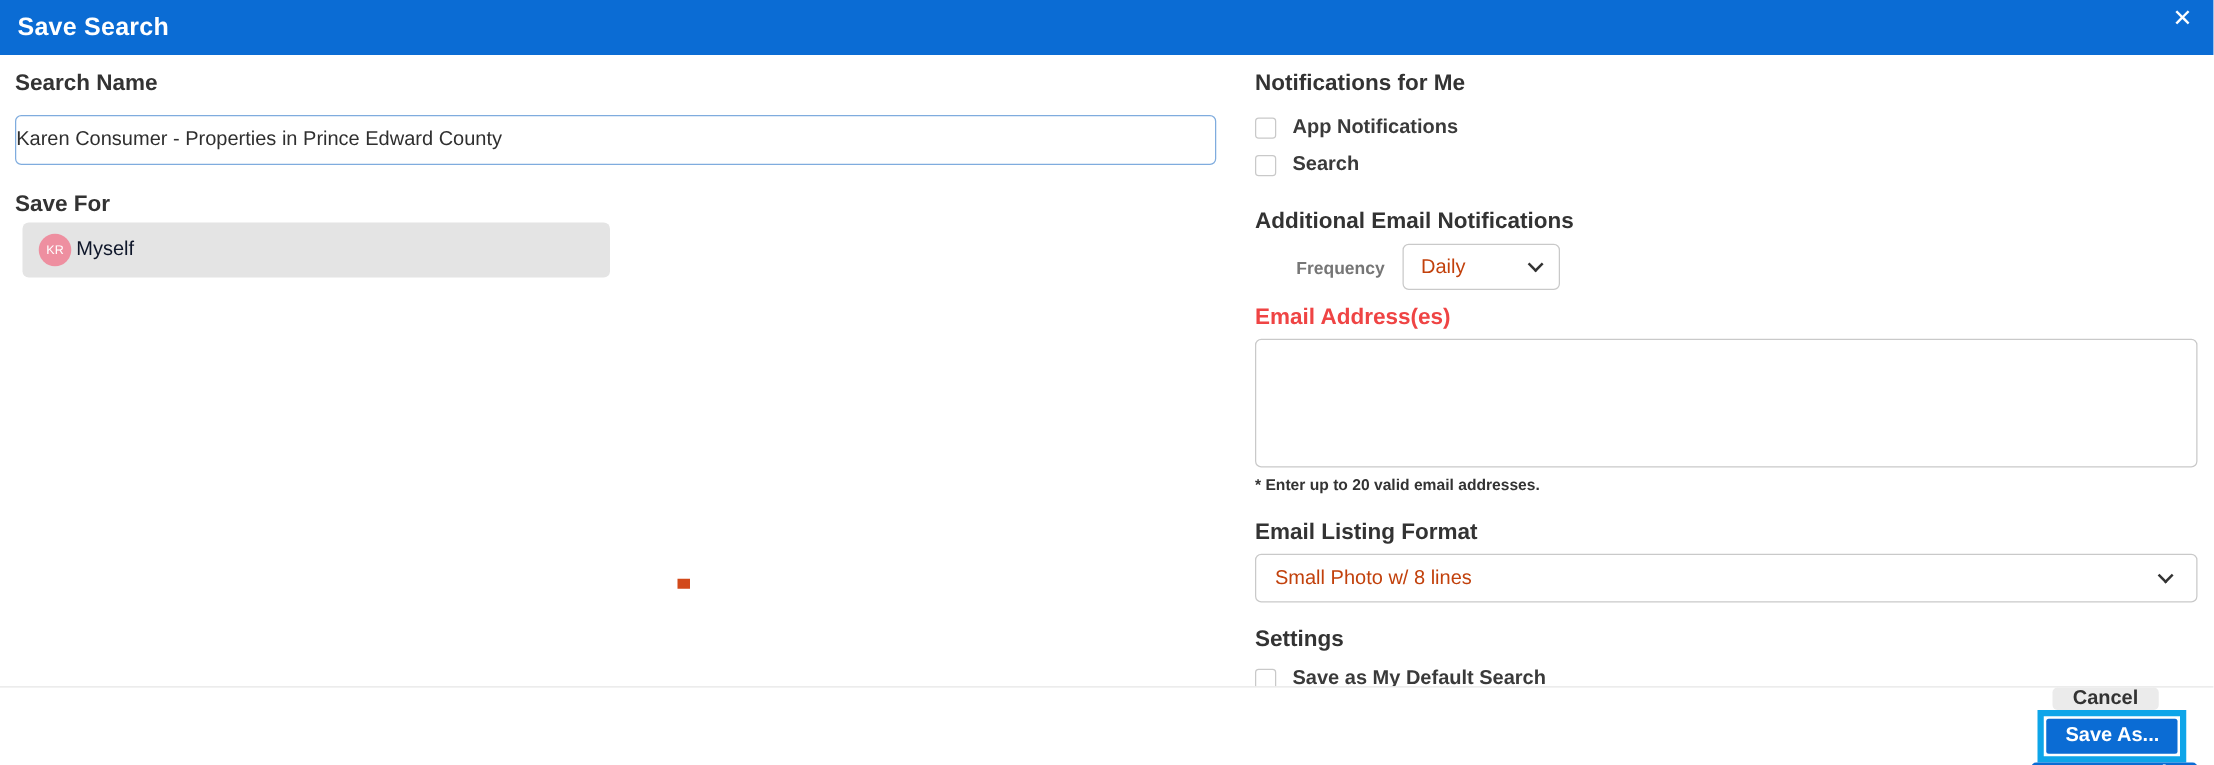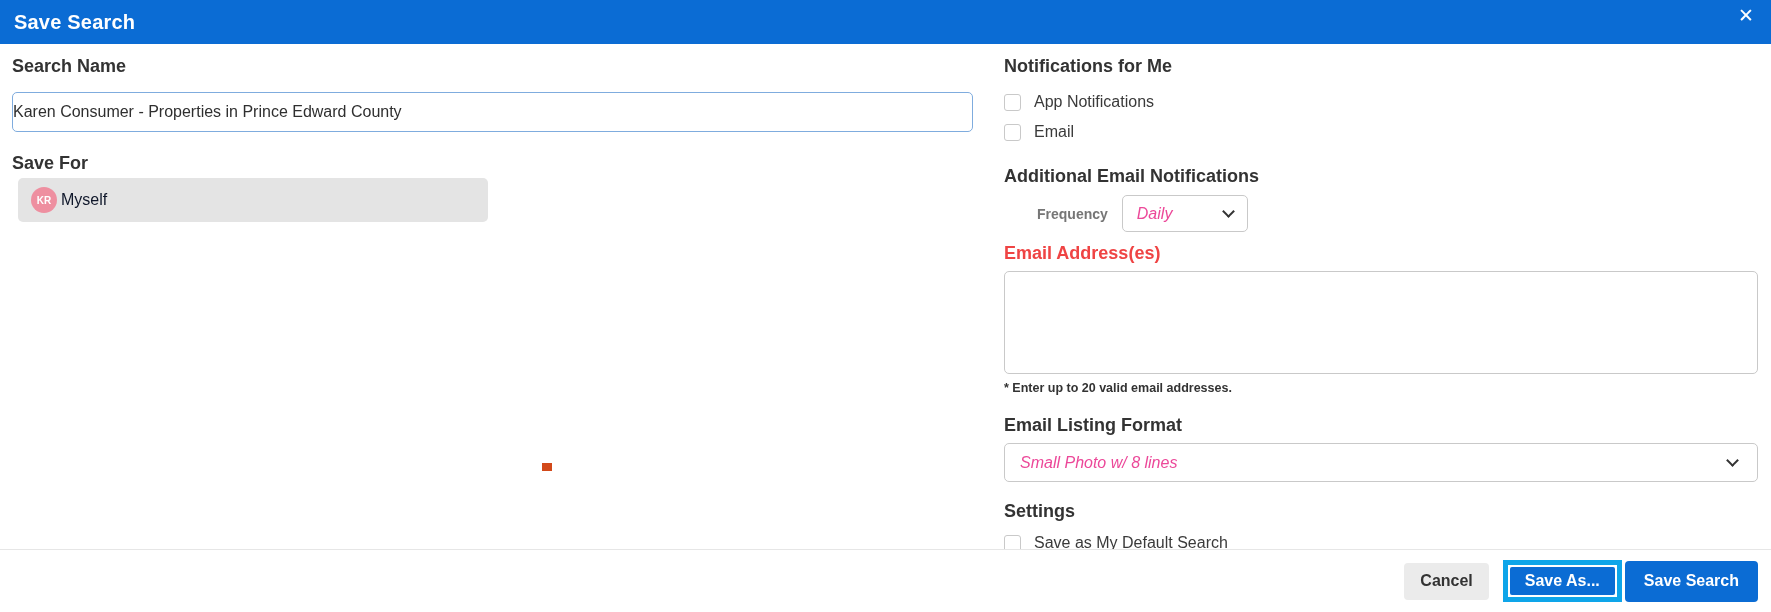--- a/index.html
+++ b/index.html
@@ -19,37 +19,37 @@
 
   .field-label { font-size:18px; font-weight:bold; color:#333; line-height:17px; }
   .field-label.gray { color:#ef4444; }
 
   
   .search-input { margin-top:17px; width:100%; height:40px; border:1px solid #7FACDE; border-radius:5px; font-size:16px; color:#2f2f2f; padding:0 0; outline:none; font-family:Liberation Sans, sans-serif; }
 
   
   .save-for-label { margin-top:23px; }
   .save-for-box { margin-top:6px; margin-left:6px; width:470px; height:44px; background:#E4E4E4; border-radius:5px; display:flex; align-items:center; padding:0 13px; }
-  .avatar { width:26px; height:26px; border-radius:50%; background:#EE8FA0; color:#fff; font-size:10px; font-weight:bold; display:flex; align-items:center; justify-content:center; flex:0 0 auto; }
+  .avatar { width:26px; height:26px; border-radius:50%; background:#EE8FA0; color:#fff; font-size:10px; font-weight:normal; display:flex; align-items:center; justify-content:center; flex:0 0 auto; }
   .save-for-text { margin-left:4px; color:#0f172a; font-size:16px; }
 
   
   .checkbox-row { display:flex; align-items:center; height:20px; cursor:pointer; }
   .checkbox { width:17px; height:17px; border:1px solid #C9C9C9; border-radius:3px; background:#fff; flex:0 0 auto; }
-  .checkbox-label { margin-left:13px; font-size:16px; color:#3A3A3A; }
+  .checkbox-label { margin-left:13px; font-size:16px; color:#3A3A3A;font-weight:bold; }
 
   .row-gap1 { margin-top:17px; }
   .row-gap2 { margin-top:10px; }
 
   .section-additional { margin-top:26px; }
 
   
   .frequency-row { margin-top:10px; display:flex; align-items:center; }
   .frequency-label { font-size:14px; font-weight:bold; color:#767676;margin-left:33px; }
-  .select-box { display:flex; align-items:center; justify-content:space-between; border:1px solid #C9C9C9; border-radius:5px; background:#fff; font-size:16px; color:#ec4899; cursor:pointer;font-style:italic; }
+  .select-box { display:flex; align-items:center; justify-content:space-between; border:1px solid #C9C9C9; border-radius:5px; background:#fff; font-size:16px; color:#c2410c; cursor:pointer; }
   .frequency-select { margin-left:14px; width:126px; height:37px; padding:0 14px; }
   .chevron { width:9px; height:9px; border-right:2px solid #333; border-bottom:2px solid #333; transform:rotate(45deg); margin-top:-4px; flex:0 0 auto; }
 
   
   .email-label { margin-top:13px; }
   .email-textarea { margin-top:9px; display:block; width:100%; height:103px; border:1px solid #C9C9C9; border-radius:5px; resize:none; outline:none; font-size:16px; padding:10px 14px; font-family:"Liberation Sans", sans-serif; }
   .email-hint { margin-top:7px; font-size:12.5px; font-weight:bold; color:#333; }
 
   
   .listing-label { margin-top:22px; }
@@ -57,21 +57,21 @@
 
   
   .settings-label { margin-top:21px; }
   .settings-row { margin-top:13px; }
 
   
   .marker { position:absolute; left:542px; top:463px; width:10px; height:8px; background:#D2491A; }
 
   
   .footer { position:absolute; left:0; right:0; top:549px; height:63px; background:#fff; border-top:1px solid #E6E6E6; }
-  .footer-buttons { position:absolute; top:0; right:13px; height:100%; display:flex; align-items:center; }
+  .footer-buttons { position:absolute; top:0; right:13px; height:100%; display:flex; align-items:center;flex-direction:column; }
   .btn { display:flex; align-items:center; justify-content:center; border:none; border-radius:4px; font-family:"Liberation Sans", sans-serif; font-size:16px; font-weight:bold; cursor:pointer; }
   .btn-cancel { height:37px; padding:0 16px; background:#EBEBEB; color:#333; margin-right:14px; }
   .save-as-ring { border:5px solid #0ea5e9; background:#fff; padding:2px; margin-right:3px; display:flex; }
   .btn-save-as { height:28px; padding:0 15px; background:#0B6CD4; color:#fff; border-radius:2px; }
   .btn-save-search { height:41px; padding:0 19px; background:#0B6CD4; color:#fff; }
 
   
 </style>
 </head>
 <body>
@@ -97,21 +97,21 @@
   <div class="right-col">
 
     <div class="field-label">Notifications for Me</div>
 
     <div class="checkbox-row row-gap1">
       <span class="checkbox"></span>
       <span class="checkbox-label">App Notifications</span>
     </div>
     <div class="checkbox-row row-gap2">
       <span class="checkbox"></span>
-      <span class="checkbox-label">Email</span>
+      <span class="checkbox-label">Search</span>
     </div>
 
     <div class="field-label section-additional">Additional Email Notifications</div>
 
     <div class="frequency-row">
       <span class="frequency-label">Frequency</span>
       <div class="select-box frequency-select">
         <span>Daily</span>
         <span class="chevron"></span>
       </div>

